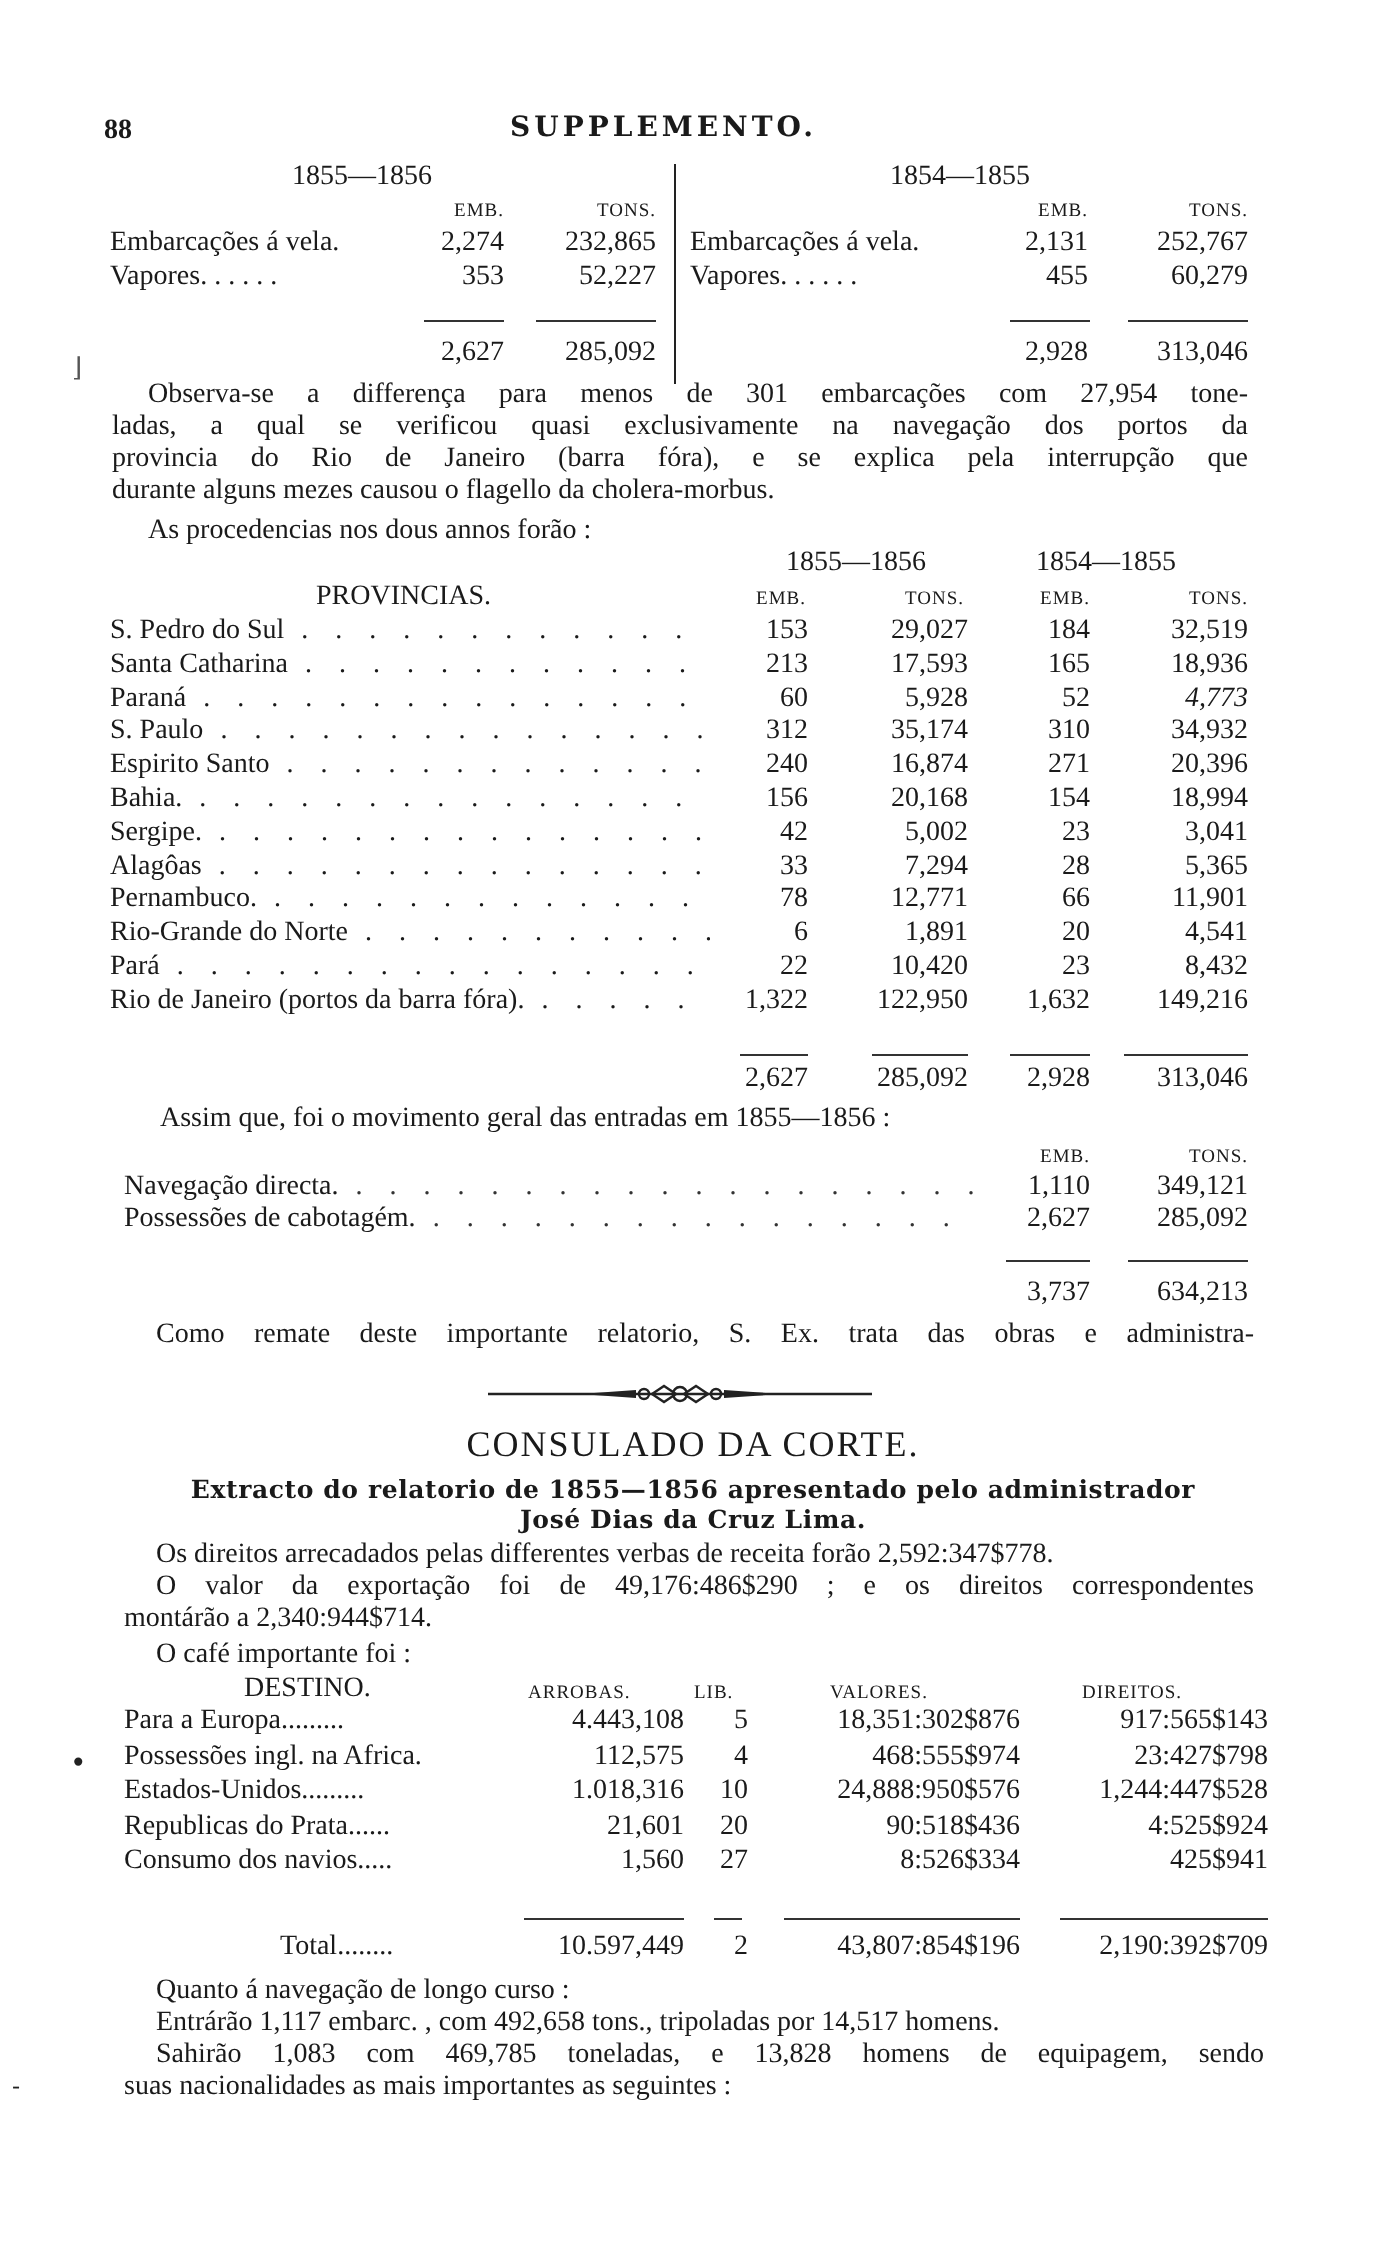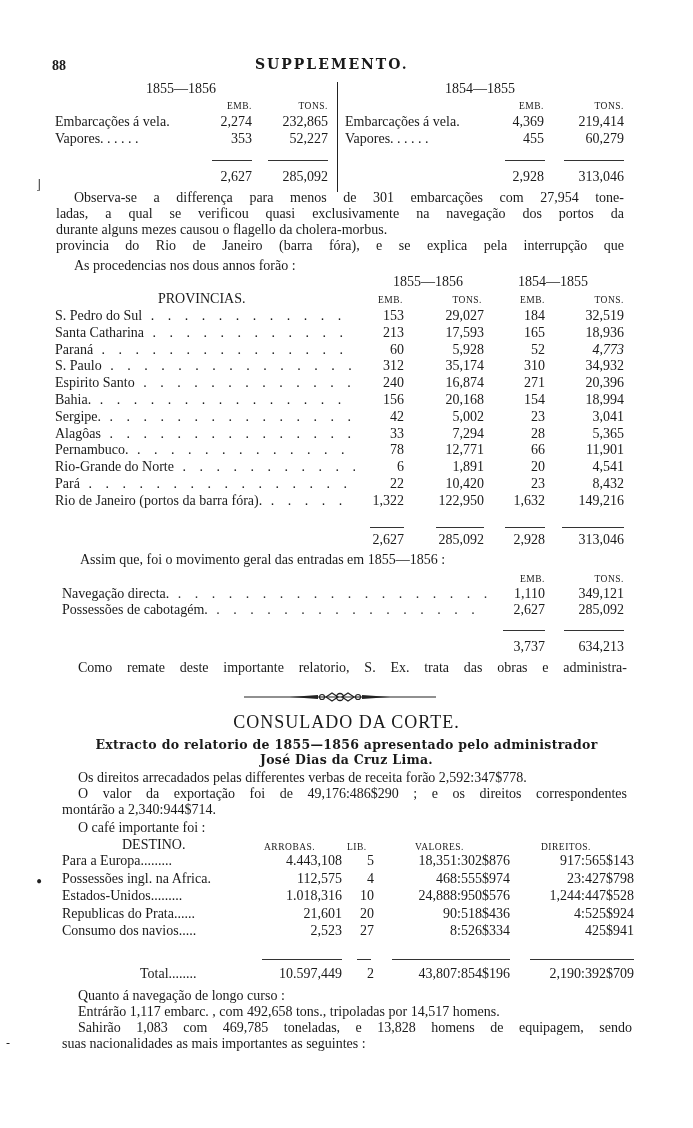--- a/index.html
+++ b/index.html
@@ -43,37 +43,37 @@
   <div class="abs t14 r" style="left:260px;width:68px;top:131px;">52,227</div>
   <div class="rule" style="left:212px;width:40px;top:160px;"></div>
   <div class="rule" style="left:268px;width:60px;top:160px;"></div>
   <div class="abs t14 r" style="left:200px;width:52px;top:169px;">2,627</div>
   <div class="abs t14 r" style="left:260px;width:68px;top:169px;">285,092</div>
 
   <div class="abs t14" style="left:445px;top:81px;">1854—1855</div>
   <div class="abs sc r" style="left:502px;width:42px;top:101px;">EMB.</div>
   <div class="abs sc r" style="left:566px;width:58px;top:101px;">TONS.</div>
   <div class="abs t14" style="left:345px;top:114px;">Embarcações á vela.</div>
-  <div class="abs t14 r" style="left:492px;width:52px;top:114px;">4,369</div>
-  <div class="abs t14 r" style="left:556px;width:68px;top:114px;">219,414</div>
+  <div class="abs t14 r" style="left:492px;width:52px;top:114px;">2,131</div>
+  <div class="abs t14 r" style="left:556px;width:68px;top:114px;">252,767</div>
   <div class="abs t14" style="left:345px;top:131px;">Vapores. . . . . .</div>
   <div class="abs t14 r" style="left:492px;width:52px;top:131px;">455</div>
   <div class="abs t14 r" style="left:556px;width:68px;top:131px;">60,279</div>
   <div class="rule" style="left:505px;width:40px;top:160px;"></div>
   <div class="rule" style="left:564px;width:60px;top:160px;"></div>
   <div class="abs t14 r" style="left:492px;width:52px;top:169px;">2,928</div>
   <div class="abs t14 r" style="left:556px;width:68px;top:169px;">313,046</div>
 
   <div class="abs" style="left:36px;top:177px;font-size:13px;color:#555;">⌋</div>
 
   <div class="para" style="top:190px;left:56px;width:568px;">
     <span class="line" style="padding-left:18px;">Observa-se a differença para menos de 301 embarcações com 27,954 tone-</span>
     <span class="line">ladas, a qual se verificou quasi exclusivamente na navegação dos portos da</span>
+    <span class="line">provincia do Rio de Janeiro (barra fóra), e se explica pela interrupção que</span>
     <span class="line last">durante alguns mezes causou o flagello da cholera-morbus.</span>
-    <span class="line">provincia do Rio de Janeiro (barra fóra), e se explica pela interrupção que</span>
   </div>
   <div class="abs t14" style="left:74px;top:258px;">As procedencias nos dous annos forão :</div>
 
   <div class="abs t14" style="left:393px;top:274px;">1855—1856</div>
   <div class="abs t14" style="left:518px;top:274px;">1854—1855</div>
   <div class="abs t14" style="left:158px;top:291px;">PROVINCIAS.</div>
   <div class="abs sc r" style="left:368px;width:35px;top:295px;">EMB.</div>
   <div class="abs sc r" style="left:430px;width:52px;top:295px;">TONS.</div>
   <div class="abs sc r" style="left:505px;width:40px;top:295px;">EMB.</div>
   <div class="abs sc r" style="left:570px;width:54px;top:295px;">TONS.</div>
@@ -211,21 +211,21 @@
       <div class="abs t14 r" style="left: 250px; width: 92px; top: 888px;">1.018,316</div>
       <div class="abs t14 r" style="left: 350px; width: 24px; top: 888px;">10</div>
       <div class="abs t14 r" style="left: 380px; width: 130px; top: 888px;">24,888:950$576</div>
       <div class="abs t14 r" style="left: 515px; width: 119px; top: 888px;">1,244:447$528</div>
       <div class="abs t14" style="left: 62px; top: 905.5px;">Republicas do Prata......</div>
       <div class="abs t14 r" style="left: 250px; width: 92px; top: 905.5px;">21,601</div>
       <div class="abs t14 r" style="left: 350px; width: 24px; top: 905.5px;">20</div>
       <div class="abs t14 r" style="left: 380px; width: 130px; top: 905.5px;">90:518$436</div>
       <div class="abs t14 r" style="left: 515px; width: 119px; top: 905.5px;">4:525$924</div>
       <div class="abs t14" style="left: 62px; top: 923px;">Consumo dos navios.....</div>
-      <div class="abs t14 r" style="left: 250px; width: 92px; top: 923px;">2,523</div>
+      <div class="abs t14 r" style="left: 250px; width: 92px; top: 923px;">1,560</div>
       <div class="abs t14 r" style="left: 350px; width: 24px; top: 923px;">27</div>
       <div class="abs t14 r" style="left: 380px; width: 130px; top: 923px; text-align: right;">8:526$334</div>
       <div class="abs t14 r" style="left: 515px; width: 119px; top: 923px;">425$941</div>
     </div>
 
   <div class="rule" style="left:262px;width:80px;top:959px;"></div>
   <div class="rule" style="left:357px;width:14px;top:959px;"></div>
   <div class="rule" style="left:392px;width:118px;top:959px;"></div>
   <div class="rule" style="left:530px;width:104px;top:959px;"></div>
 

